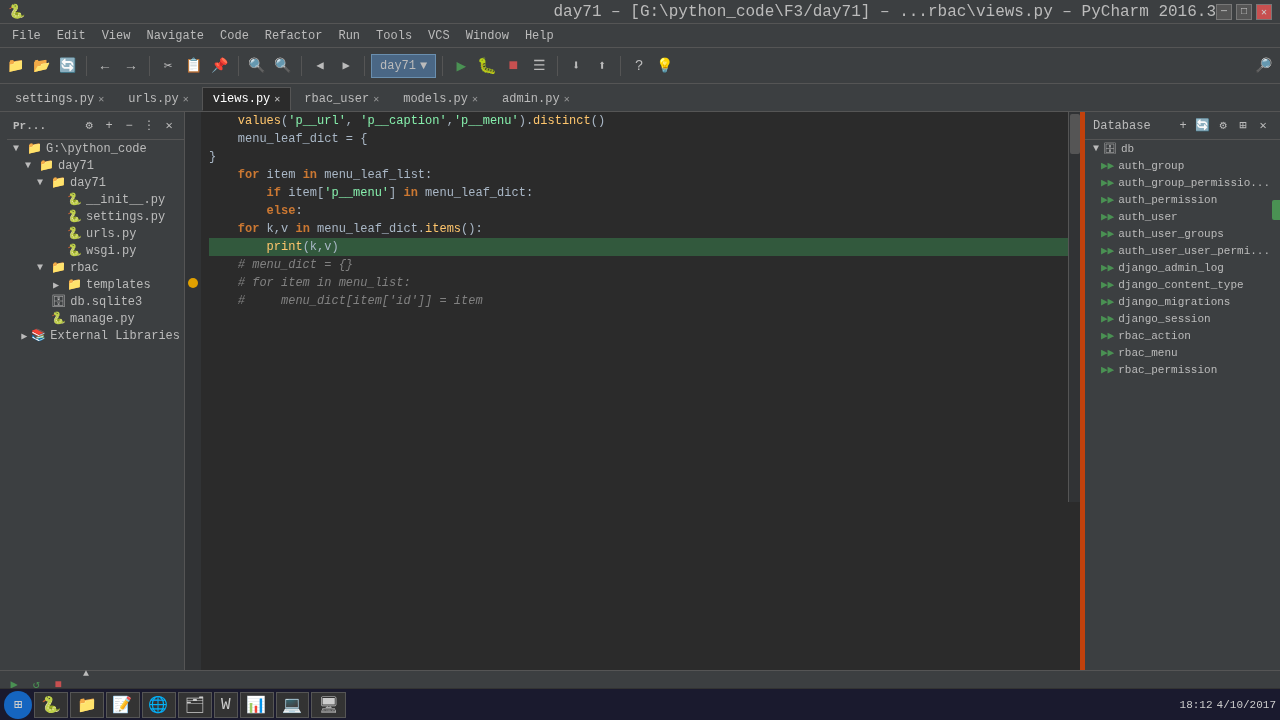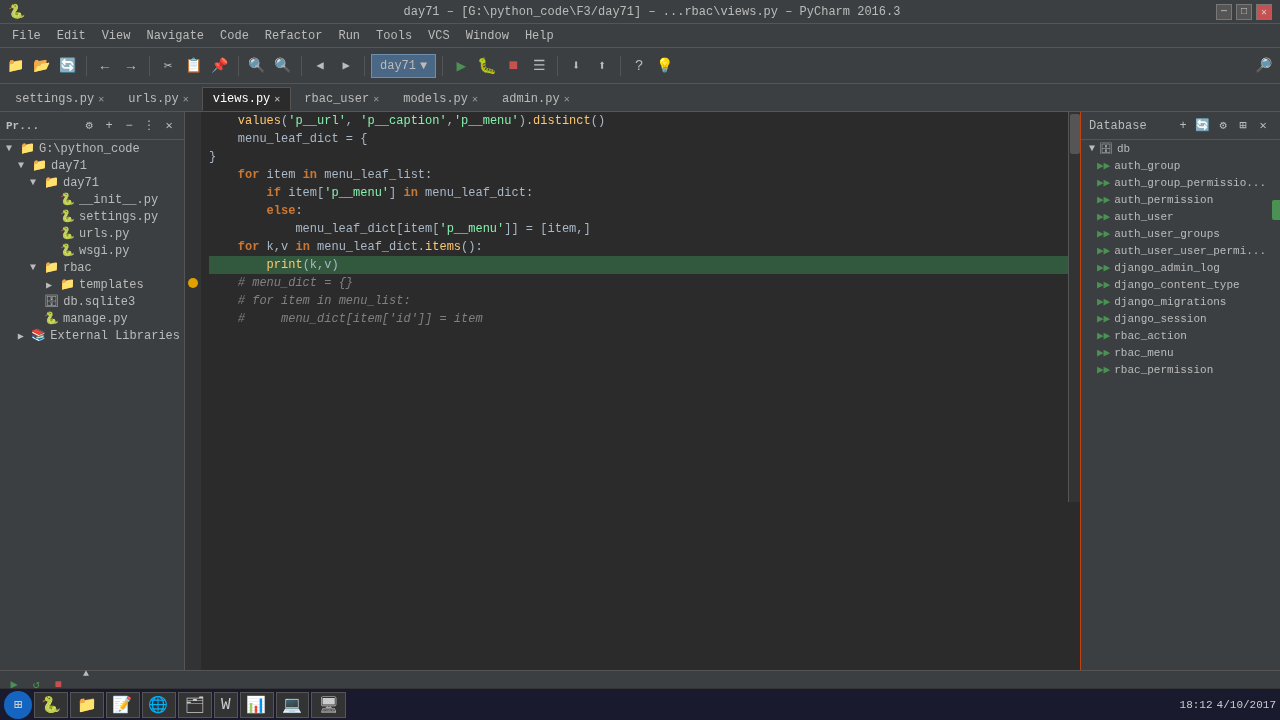--- a/index.html
+++ b/index.html
@@ -1,20 +1,20 @@
 <!DOCTYPE html>
 <html><head>
   <meta charset="utf-8">
   <style>
     * { margin: 0; padding: 0; box-sizing: border-box; }
     body { font-family: 'Consolas', 'Courier New', monospace; font-size: 12px; background: #2b2b2b; color: #a9b7c6; width: 1280px; height: 720px; overflow: hidden; }
     
     
     #title-bar { background: #3c3f41; color: #bbbbbb; padding: 4px 8px; font-size: 12px; display: flex; align-items: center; justify-content: space-between; height: 24px; border-bottom: 1px solid #555; }
-    #title-bar-title { flex: 1; text-align: center; font-size: 12px; }
+    #title-bar-title { flex: 1; text-align: right; font-size: 16px; }
     #title-bar-controls { display: flex; gap: 4px; }
     .title-btn { width: 16px; height: 16px; background: #555; border: 1px solid #777; font-size: 10px; display: flex; align-items: center; justify-content: center; cursor: pointer; color: #ccc; }
     
     
     #menu-bar { background: #3c3f41; color: #bbbbbb; display: flex; align-items: center; height: 24px; padding: 0 4px; border-bottom: 1px solid #555; font-size: 12px; }
     .menu-item { padding: 2px 8px; cursor: pointer; }
     
     
     #toolbar { background: #3c3f41; height: 36px; display: flex; align-items: center; padding: 0 4px; border-bottom: 1px solid #555; gap: 2px; }
     .tb-btn { width: 24px; height: 24px; background: transparent; border: 1px solid transparent; display: flex; align-items: center; justify-content: center; cursor: pointer; font-size: 14px; color: #bbbbbb; }
@@ -24,21 +24,21 @@
     
     #main { display: flex; height: calc(720px - 24px - 24px - 36px - 24px - 32px - 22px); }
     
     
     #tabs-bar { background: #3c3f41; display: flex; align-items: flex-end; height: 28px; border-bottom: 1px solid #555; padding-left: 4px; overflow: hidden; }
     .tab { padding: 4px 10px; font-size: 12px; cursor: pointer; border: 1px solid transparent; margin-right: 2px; display: flex; align-items: center; gap: 4px; color: #bbbbbb; background: #3c3f41; }
     .tab.active { background: #2b2b2b; color: #ffffff; border-color: #555 #555 transparent; }
     .tab-close { font-size: 10px; cursor: pointer; opacity: 0.7; }
     
     
-    #sidebar { width: 185px; background: #3c3f41; border-right: 1px solid #555; overflow-y: auto; display: flex; flex-direction: column; }
+    #sidebar { width: 185px; background: #3c3f41; border-right: 1px solid #555; overflow-y: auto; display: flex; flex-direction: column; padding-left: 7px; }
     #sidebar-header { background: #3c3f41; padding: 4px 6px; font-size: 11px; color: #bbbbbb; display: flex; align-items: center; gap: 4px; border-bottom: 1px solid #555; height: 28px; }
     .sidebar-toolbar { display: flex; align-items: center; gap: 2px; padding: 2px 4px; border-bottom: 1px solid #555; }
     .sidebar-tb-btn { width: 18px; height: 18px; display: flex; align-items: center; justify-content: center; cursor: pointer; font-size: 12px; color: #bbbbbb; background: transparent; }
     
     .tree-item { display: flex; align-items: center; gap: 2px; padding: 1px 4px; cursor: pointer; font-size: 12px; color: #bbbbbb; white-space: nowrap; }
     .tree-indent { display: inline-block; }
     .tree-arrow { font-size: 10px; width: 12px; display: inline-block; }
     .tree-icon { font-size: 12px; margin-right: 2px; }
     
     
@@ -55,21 +55,21 @@
     .cm { color: #808080; font-style: italic; }
     .bracket { color: #a9b7c6; }
     .method { color: #ffc66d; }
     
     
     #gutter { width: 16px; background: #313335; }
     .gutter-line { height: 18px; display: flex; align-items: center; justify-content: center; }
     .gutter-mark { width: 8px; height: 8px; border-radius: 50%; }
     
     
-    #right-panel { width: 200px; background: #3c3f41; border-left: 1px solid #c2410c; display: flex; flex-direction: column; }
+    #right-panel { width: 200px; background: #3c3f41; border-left: 5px solid #c2410c; display: flex; flex-direction: column; }
     #db-header { padding: 4px 8px; font-size: 12px; color: #bbbbbb; border-bottom: 1px solid #555; display: flex; align-items: center; justify-content: space-between; height: 28px; }
     .db-tree-item { display: flex; align-items: center; gap: 4px; padding: 2px 8px; cursor: pointer; font-size: 11px; color: #bbbbbb; white-space: nowrap; }
     .db-indent { padding-left: 16px; }
     
     
     #bottom { height: 210px; background: #2b2b2b; border-top: 1px solid #555; display: flex; flex-direction: column; }
     #bottom-tabs { background: #3c3f41; display: flex; align-items: center; height: 28px; border-bottom: 1px solid #555; padding-left: 4px; }
     .bottom-tb-btn { width: 20px; height: 20px; display: flex; align-items: center; justify-content: center; cursor: pointer; font-size: 12px; color: #bbbbbb; }
     #console-output { flex: 1; padding: 4px 8px; overflow-y: auto; font-size: 12px; line-height: 18px; color: #a9b7c6; background: #2b2b2b; }
     .console-line { white-space: pre; }
@@ -291,21 +291,20 @@
       </div>
 
 
       <div id="code-content">
         <div class="code-line">    <span class="method">values</span><span class="bracket">(</span><span class="str">'p__url'</span>, <span class="str">'p__caption'</span>,<span class="str">'p__menu'</span><span class="bracket">)</span>.<span class="method">distinct</span><span class="bracket">()</span></div>
         <div class="code-line">    menu_leaf_dict = <span class="bracket">{</span></div>
         <div class="code-line"><span class="bracket">}</span></div>
         <div class="code-line">    <span class="kw">for</span> item <span class="kw">in</span> menu_leaf_list:</div>
         <div class="code-line">        <span class="kw">if</span> item<span class="bracket">[</span><span class="str">'p__menu'</span><span class="bracket">]</span> <span class="kw">in</span> menu_leaf_dict:</div>
         <div class="code-line">        <span class="kw">else</span>:</div>
-        <div class="code-line">            menu_leaf_dict<span class="bracket">[</span>item<span class="bracket">[</span><span class="str">'p__menu'</span><span class="bracket">]]</span> = <span class="bracket">[</span>item,<span class="bracket">]</span></div>
         <div class="code-line">    <span class="kw">for</span> k,v <span class="kw">in</span> menu_leaf_dict.<span class="method">items</span><span class="bracket">()</span>:</div>
         <div class="code-line highlighted">        <span class="fn">print</span><span class="bracket">(</span>k,v<span class="bracket">)</span></div>
         <div class="code-line">    <span class="cm"># menu_dict = {}</span></div>
         <div class="code-line">    <span class="cm"># for item in menu_list:</span></div>
         <div class="code-line">    <span class="cm">#     menu_dict[item['id']] = item</span></div>
       </div>
     </div>
 
     <div style="position:absolute; right:200px; top:112px; width:12px; height:calc(100% - 330px); background:#313335; border-left:1px solid #555;">
       <div style="width:10px; height:40px; background:#555; margin:2px auto; border-radius:2px;"></div>

